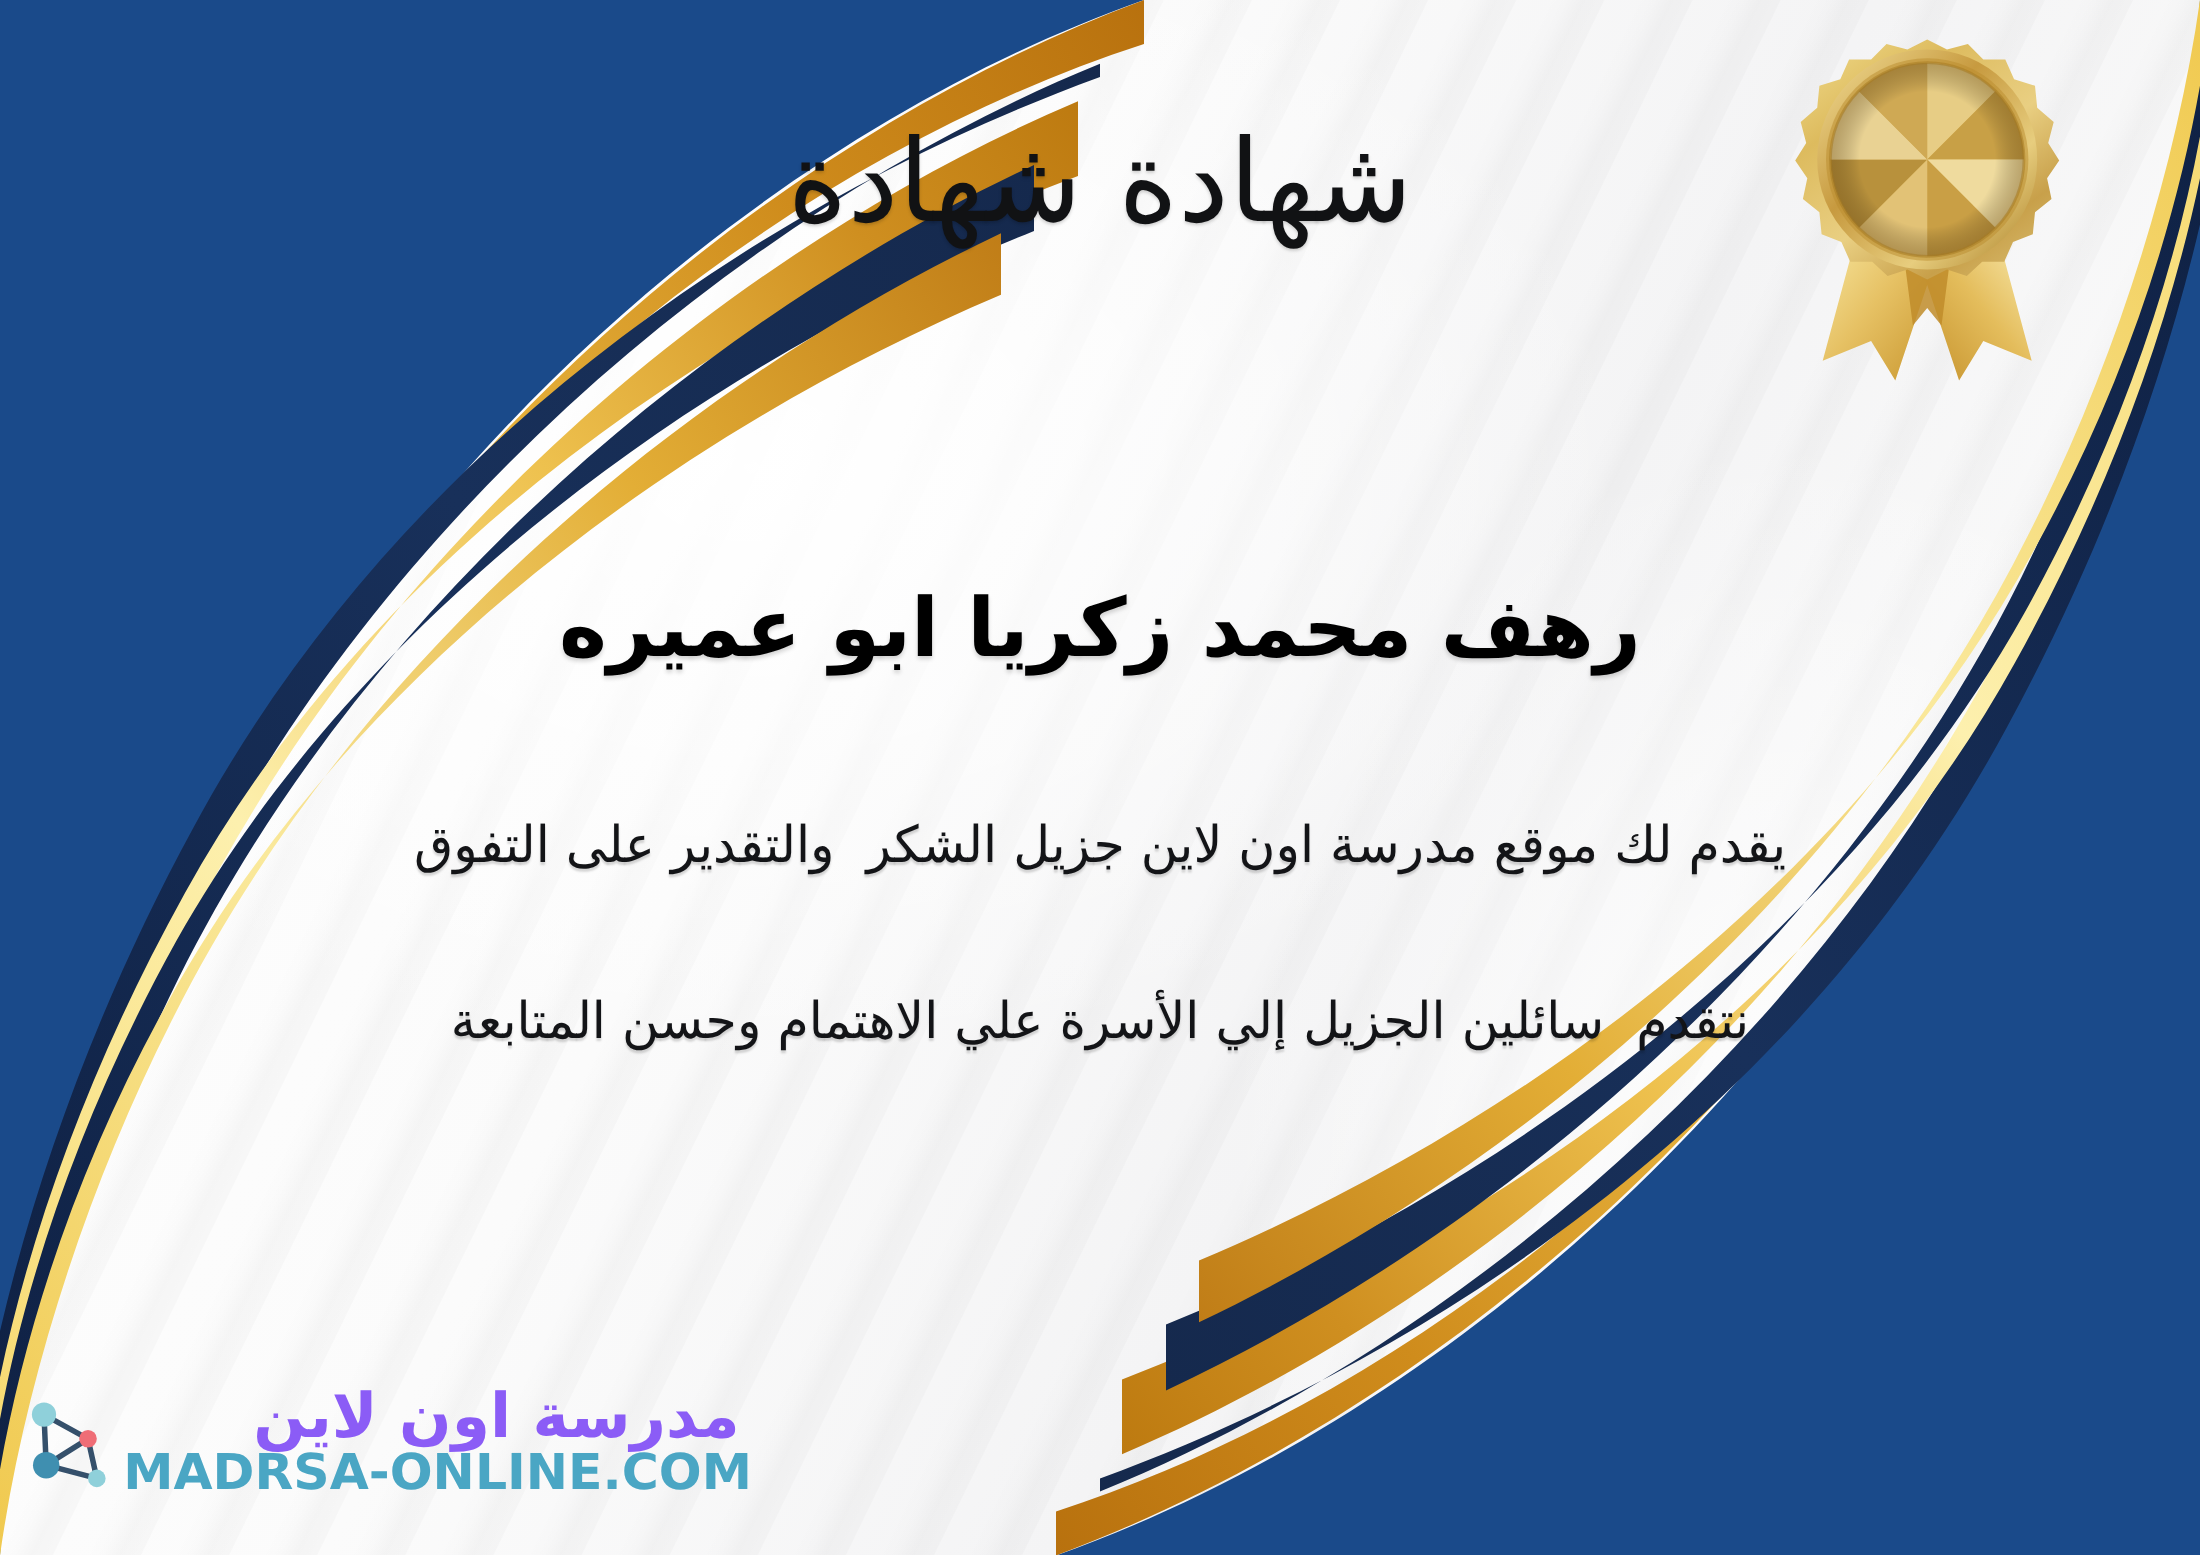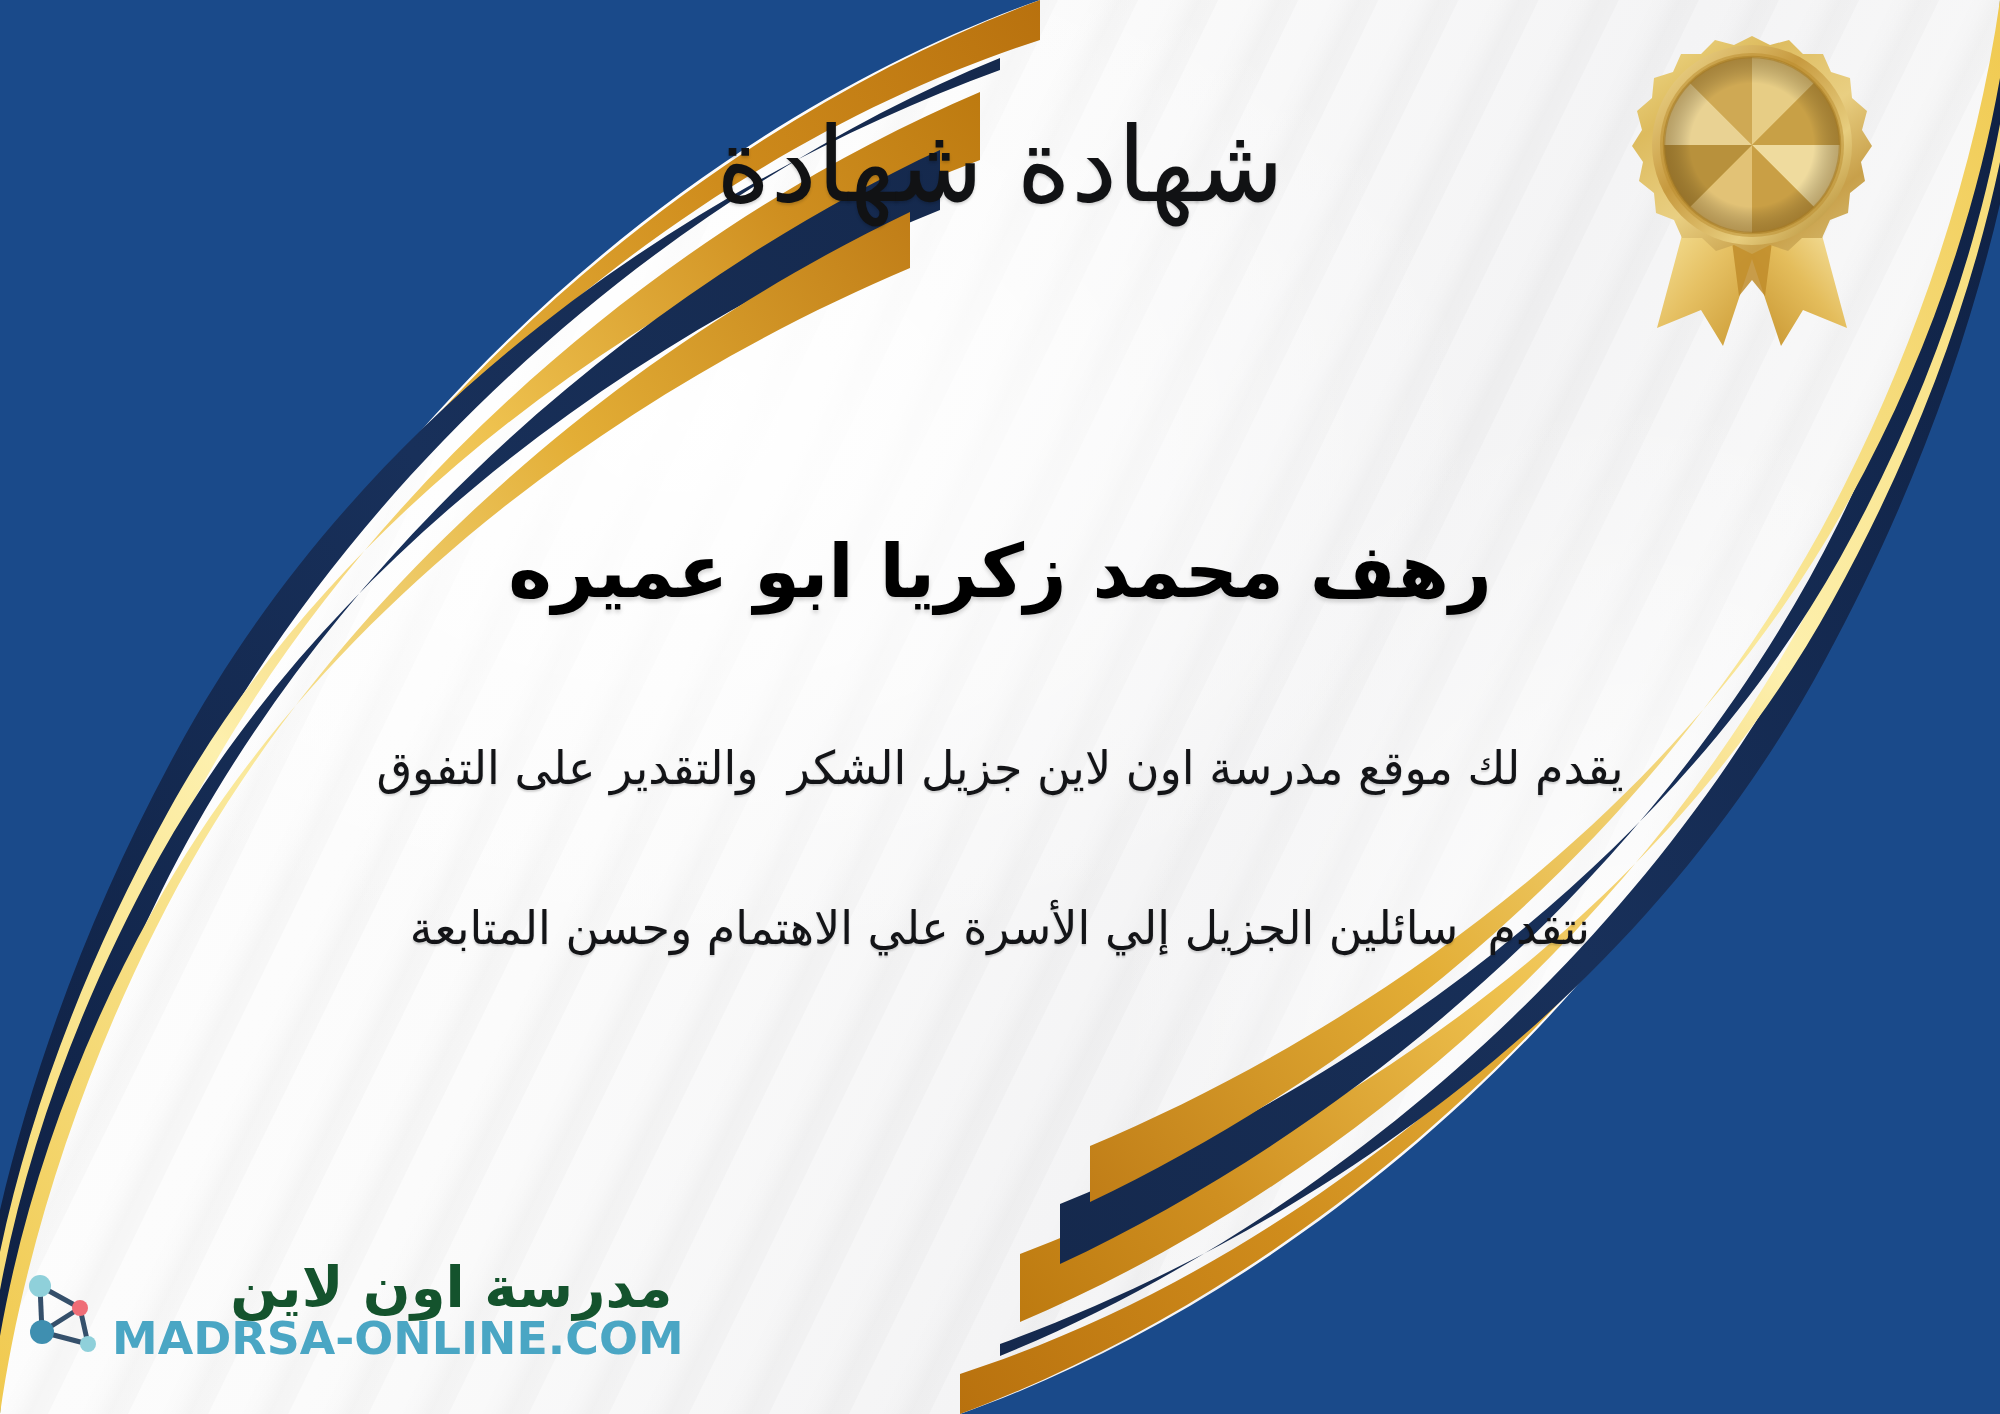--- a/index.html
+++ b/index.html
@@ -129,21 +129,21 @@
     display: flex;
     flex-direction: column;
     align-items: flex-start;
     justify-content: center;
     line-height: 1.0;
   }
   #logo-arabic {
     direction: rtl;
     font-size: 56px;
     font-weight: 700;
-    color: #14532d;
+    color: #8b5cf6;
     letter-spacing: -1px;
     white-space: nowrap;
   }
   #logo-domain {
     font-size: 45px;
     font-weight: 700;
     color: #4aa6c4;
     letter-spacing: 0px;
     white-space: nowrap;
     direction: ltr;

